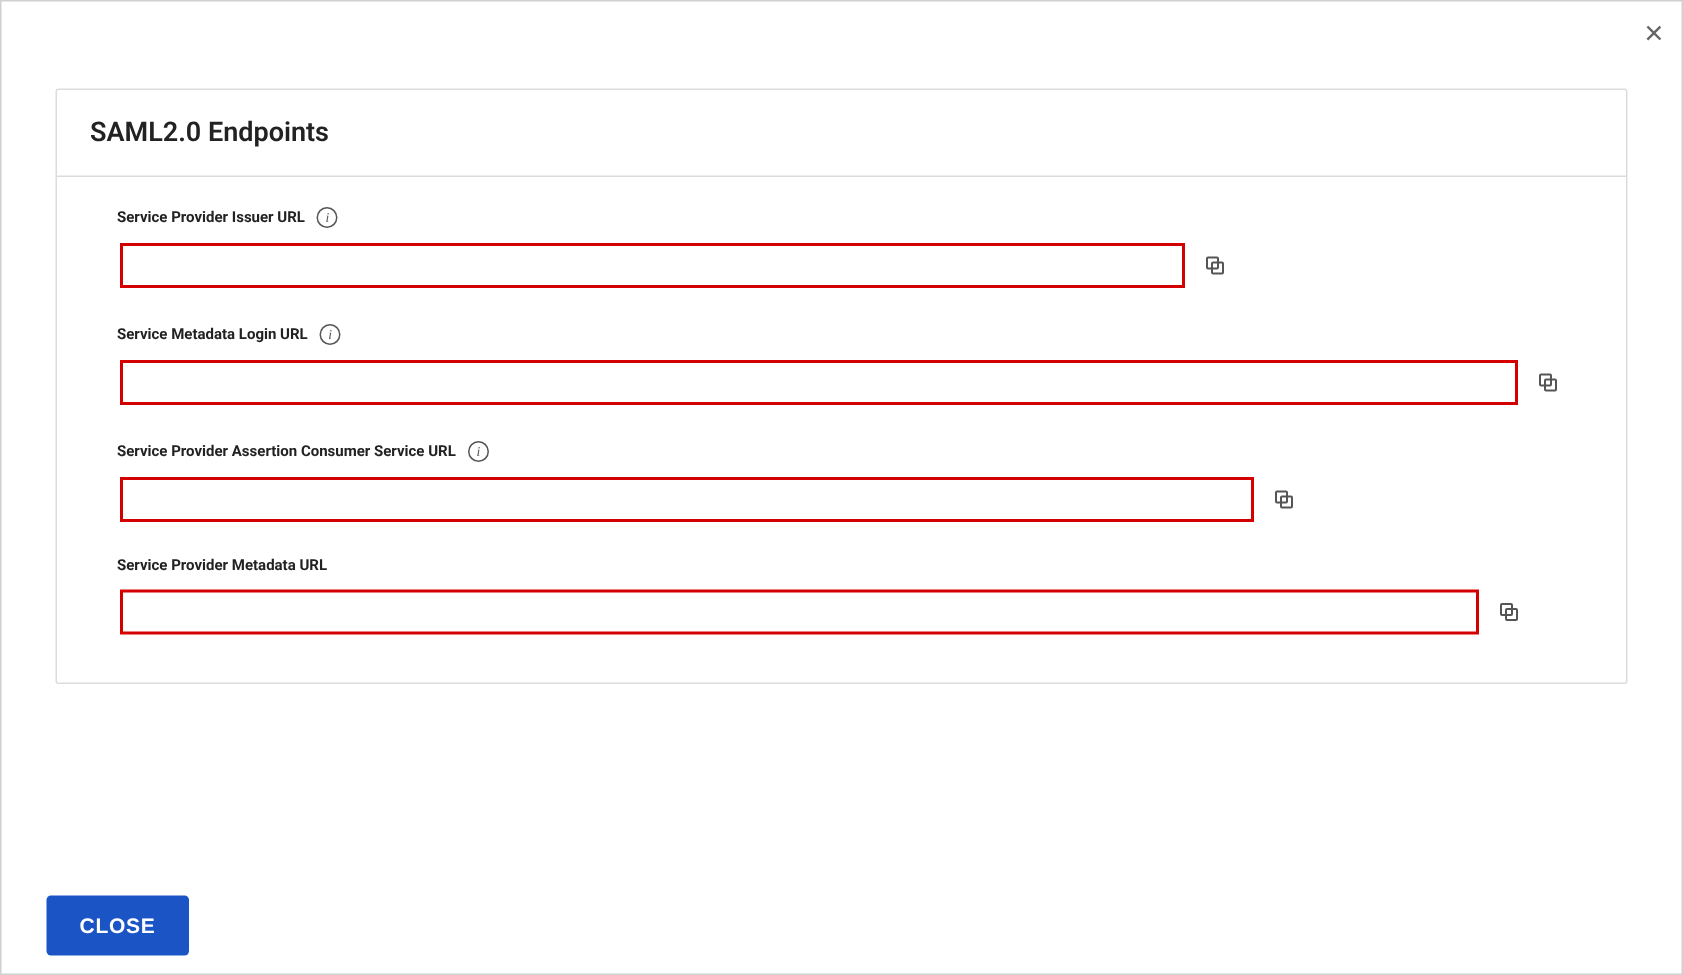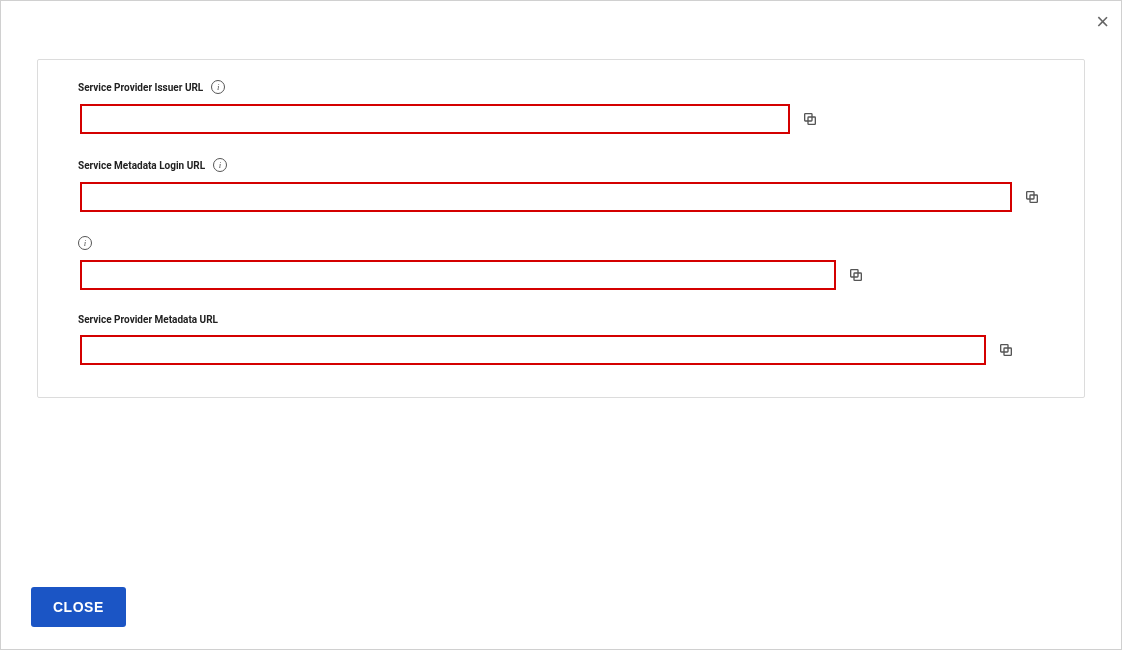--- a/index.html
+++ b/index.html
@@ -92,21 +92,21 @@
     .copy-btn {
       background: none;
       border: none;
       cursor: pointer;
       padding: 2px;
       display: inline-flex;
     }
     .copy-btn svg { width: 16px; height: 16px; }
     .footer {
       position: absolute;
-      bottom: 22px;
+      bottom: 12px;
       left: 30px;
     }
     .close-btn {
       background: #1b55c5;
       color: #fff;
       border: none;
       font-size: 14px;
       font-weight: 700;
       letter-spacing: 0.5px;
       padding: 12px 22px;
@@ -116,20 +116,23 @@
     }
   </style>
 </head>
 <body>
 
 <div class="modal">
 
   <button class="close-x">×</button>
 
   <div class="panel">
+    <div class="panel-header">
+      <div class="panel-title">SAML2.0 Endpoints</div>
+    </div>
     <div class="panel-body">
 
       <div class="field">
         <div class="field-label-row">
           <span class="field-label">Service Provider Issuer URL</span>
           <span class="info-icon">i</span>
         </div>
         <div class="field-input-row">
           <div class="field-box w-issuer"></div>
           <button class="copy-btn">
@@ -152,20 +155,21 @@
             <svg viewBox="0 0 24 24" fill="none" stroke="#555" stroke-width="2">
               <rect x="9" y="9" width="11" height="11" rx="1"></rect>
               <rect x="4" y="4" width="11" height="11" rx="1"></rect>
             </svg>
           </button>
         </div>
       </div>
 
       <div class="field">
         <div class="field-label-row">
+          <span class="field-label">Service Provider Assertion Consumer Service URL</span>
           <span class="info-icon">i</span>
         </div>
         <div class="field-input-row">
           <div class="field-box w-acs"></div>
           <button class="copy-btn">
             <svg viewBox="0 0 24 24" fill="none" stroke="#555" stroke-width="2">
               <rect x="9" y="9" width="11" height="11" rx="1"></rect>
               <rect x="4" y="4" width="11" height="11" rx="1"></rect>
             </svg>
           </button>

